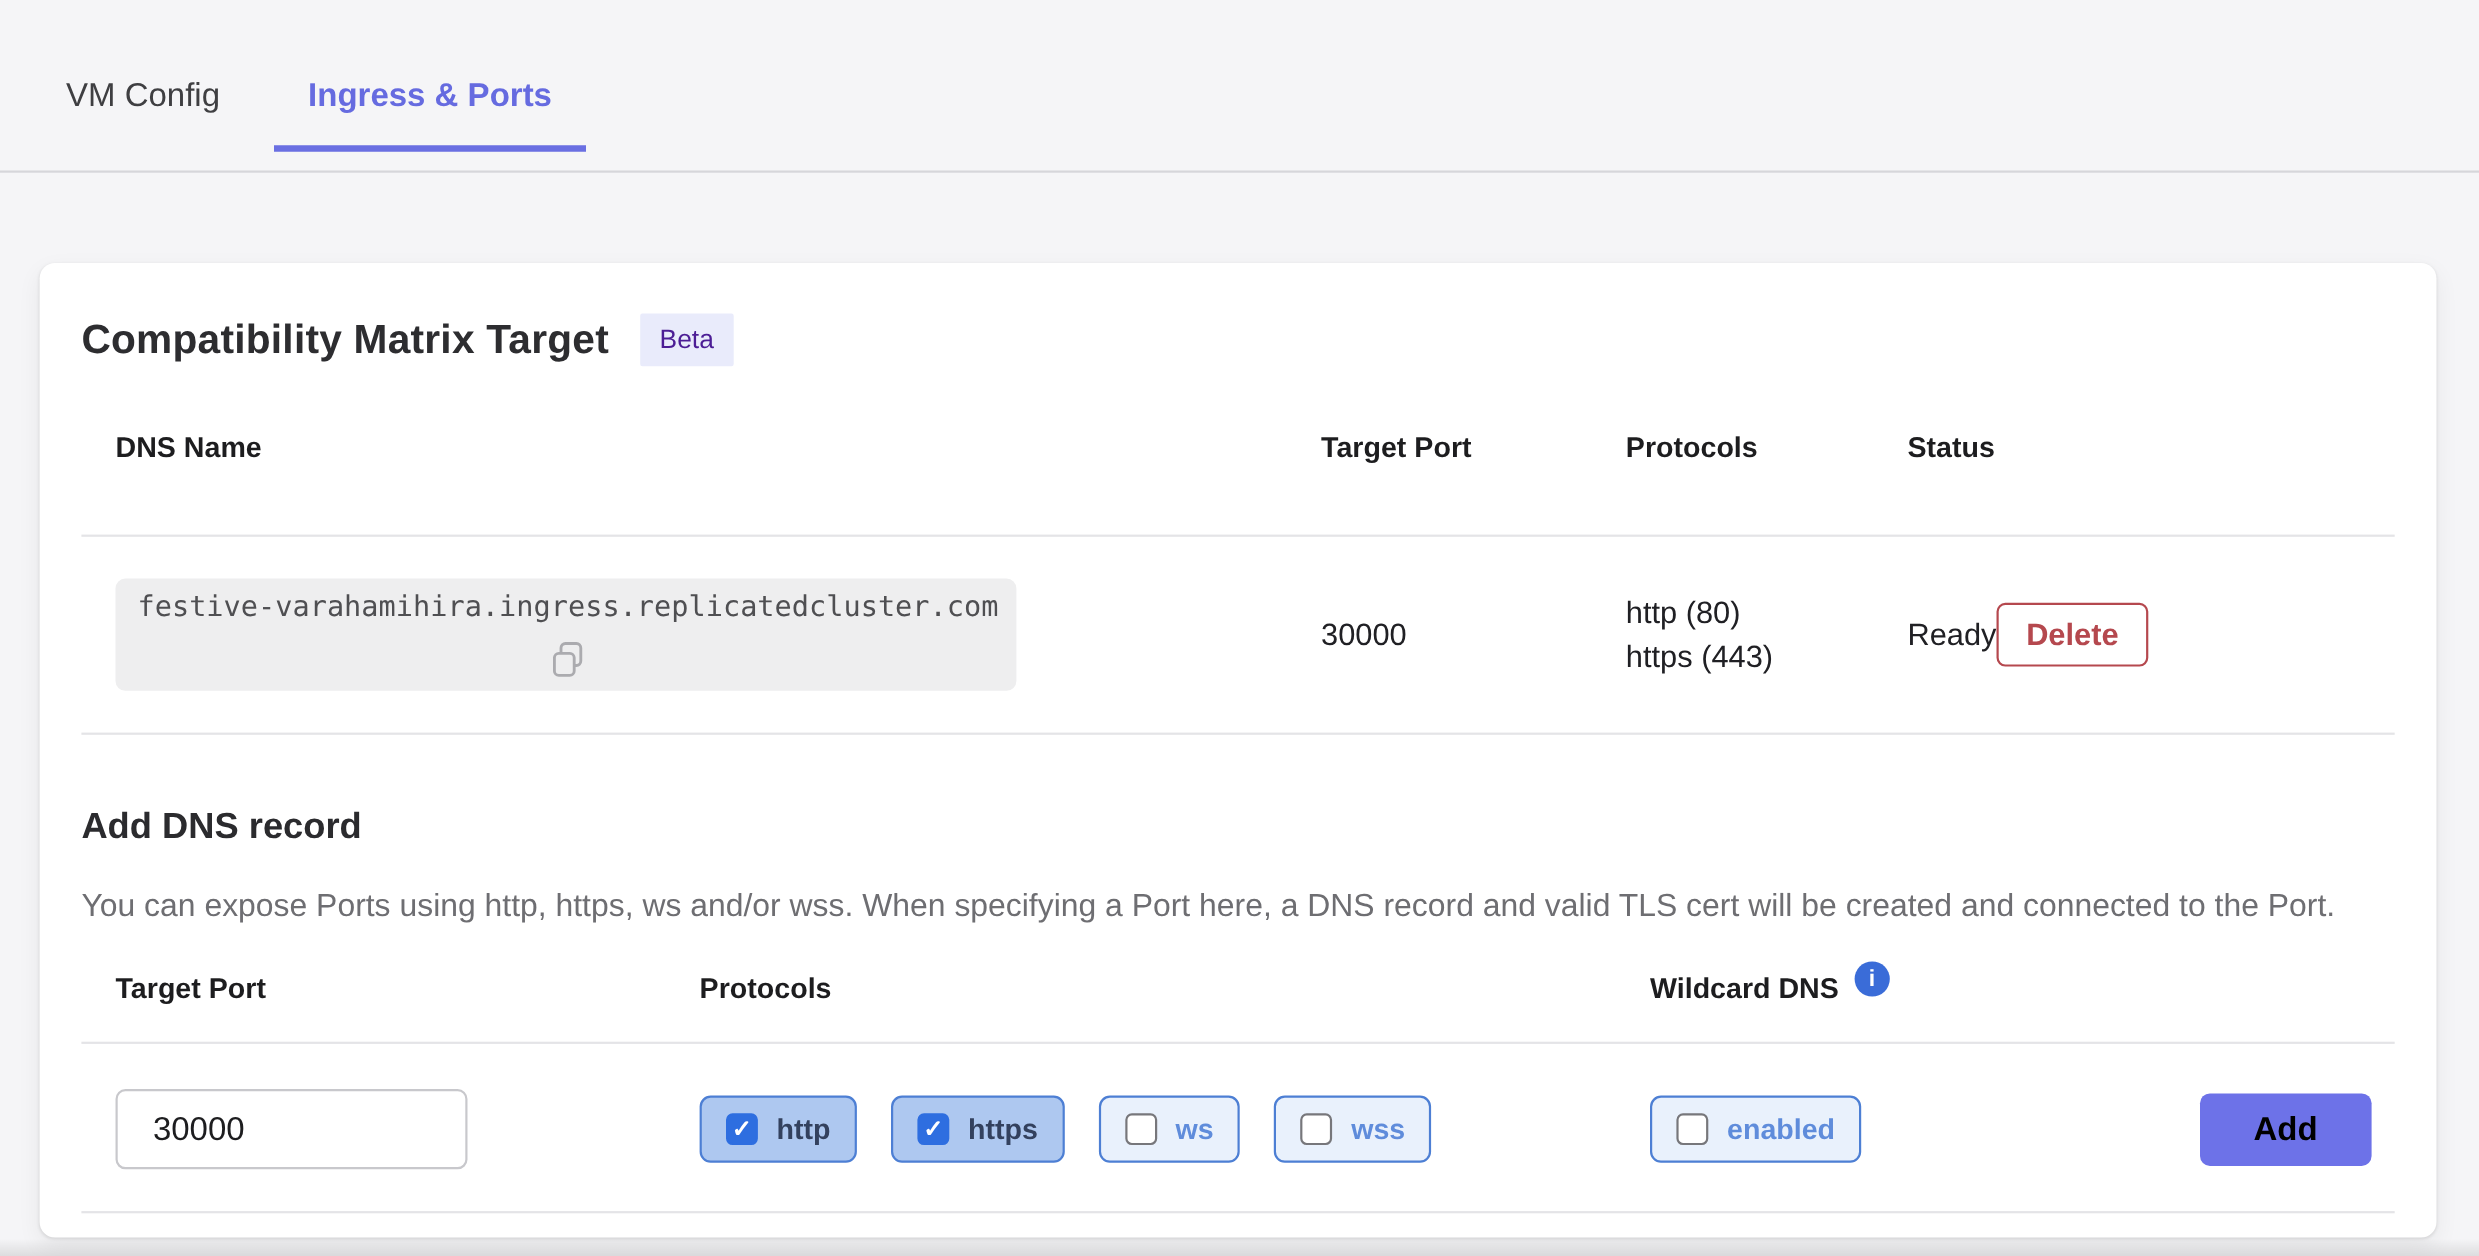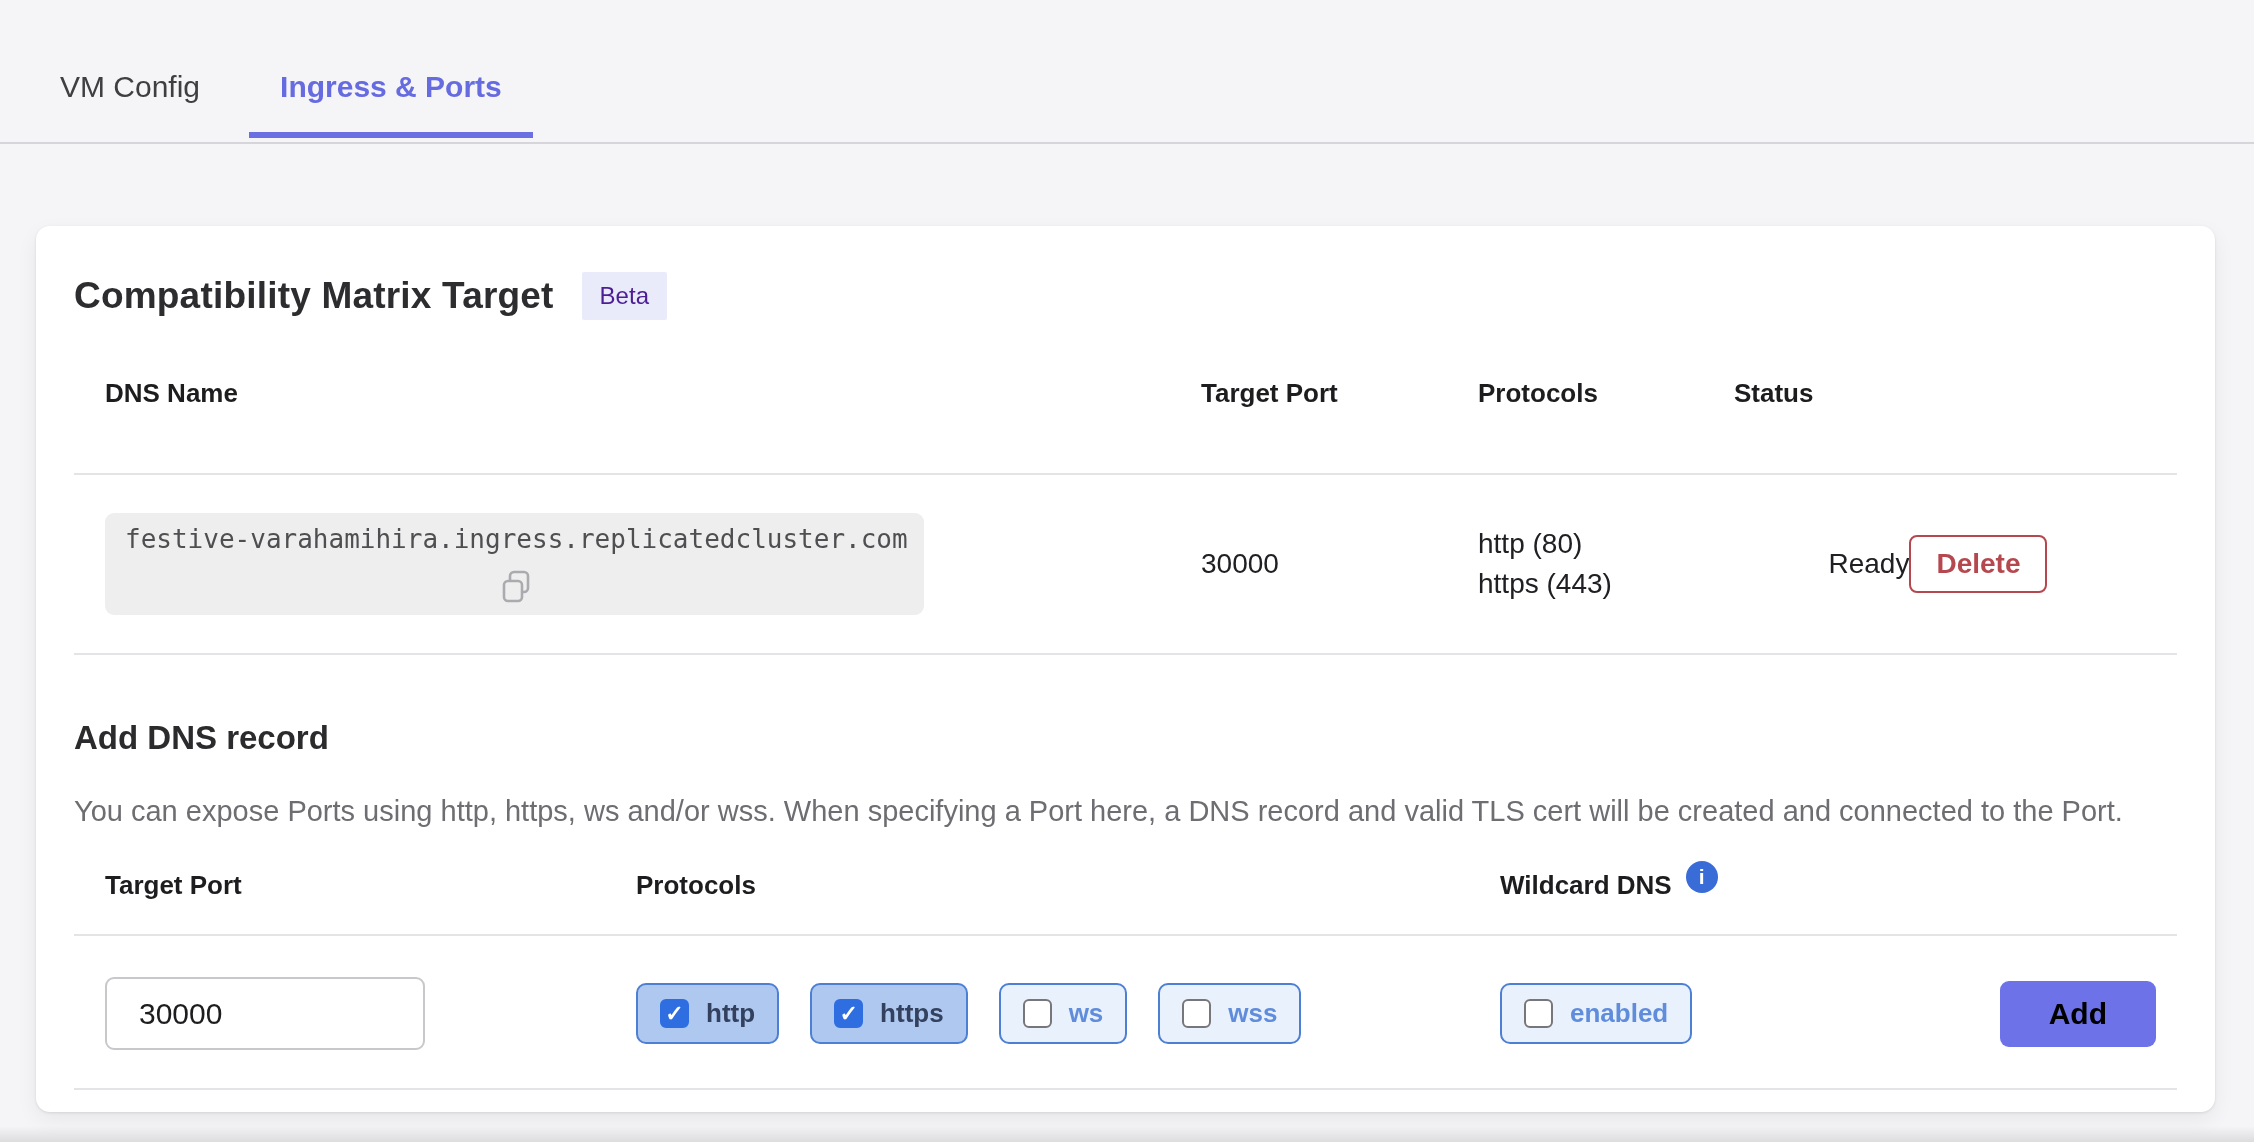--- a/index.html
+++ b/index.html
@@ -12,21 +12,21 @@
   }
   body::after {
     content:"";
     position:absolute; left:0; right:0; bottom:0; height:16px;
     background: linear-gradient(to bottom, rgba(0,0,0,0), rgba(0,0,0,0.10));
     pointer-events:none;
   }
 
   
   .tabbar {
-    padding: 70px 0 4px 29px;
+    padding: 70px 0 17px 29px;
     border-bottom: 2px solid #d6d6da;
     display: flex;
   }
   .tab {
     font-size: 30px;
     color: #3f3f42;
     padding: 0 31px 34px 31px;
     cursor: pointer;
     margin-right: 18px;
   }
@@ -228,21 +228,21 @@
             <rect x="3" y="11" width="18" height="20" rx="4" fill="#eeeeef" stroke="#ababaf" stroke-width="2.6"></rect>
           </svg>
         </span>
       </span>
     </div>
     <div class="cell-text">30000</div>
     <div class="protocols-cell">
       <div>http (80)</div>
       <div>https (443)</div>
     </div>
-    <div style="display:flex; align-items:center; justify-content:center;">
+    <div style="display:flex; align-items:center; justify-content:flex-start;">
       <span class="cell-text">Ready</span>
       <button class="delete-btn">Delete</button>
     </div>
   </div>
 
   <div class="divider"></div>
 
   <div class="section-heading">Add DNS record</div>
   <div class="section-desc">You can expose Ports using http, https, ws and/or wss. When specifying a Port here, a DNS record and valid TLS cert will be created and connected to the Port.</div>
 

